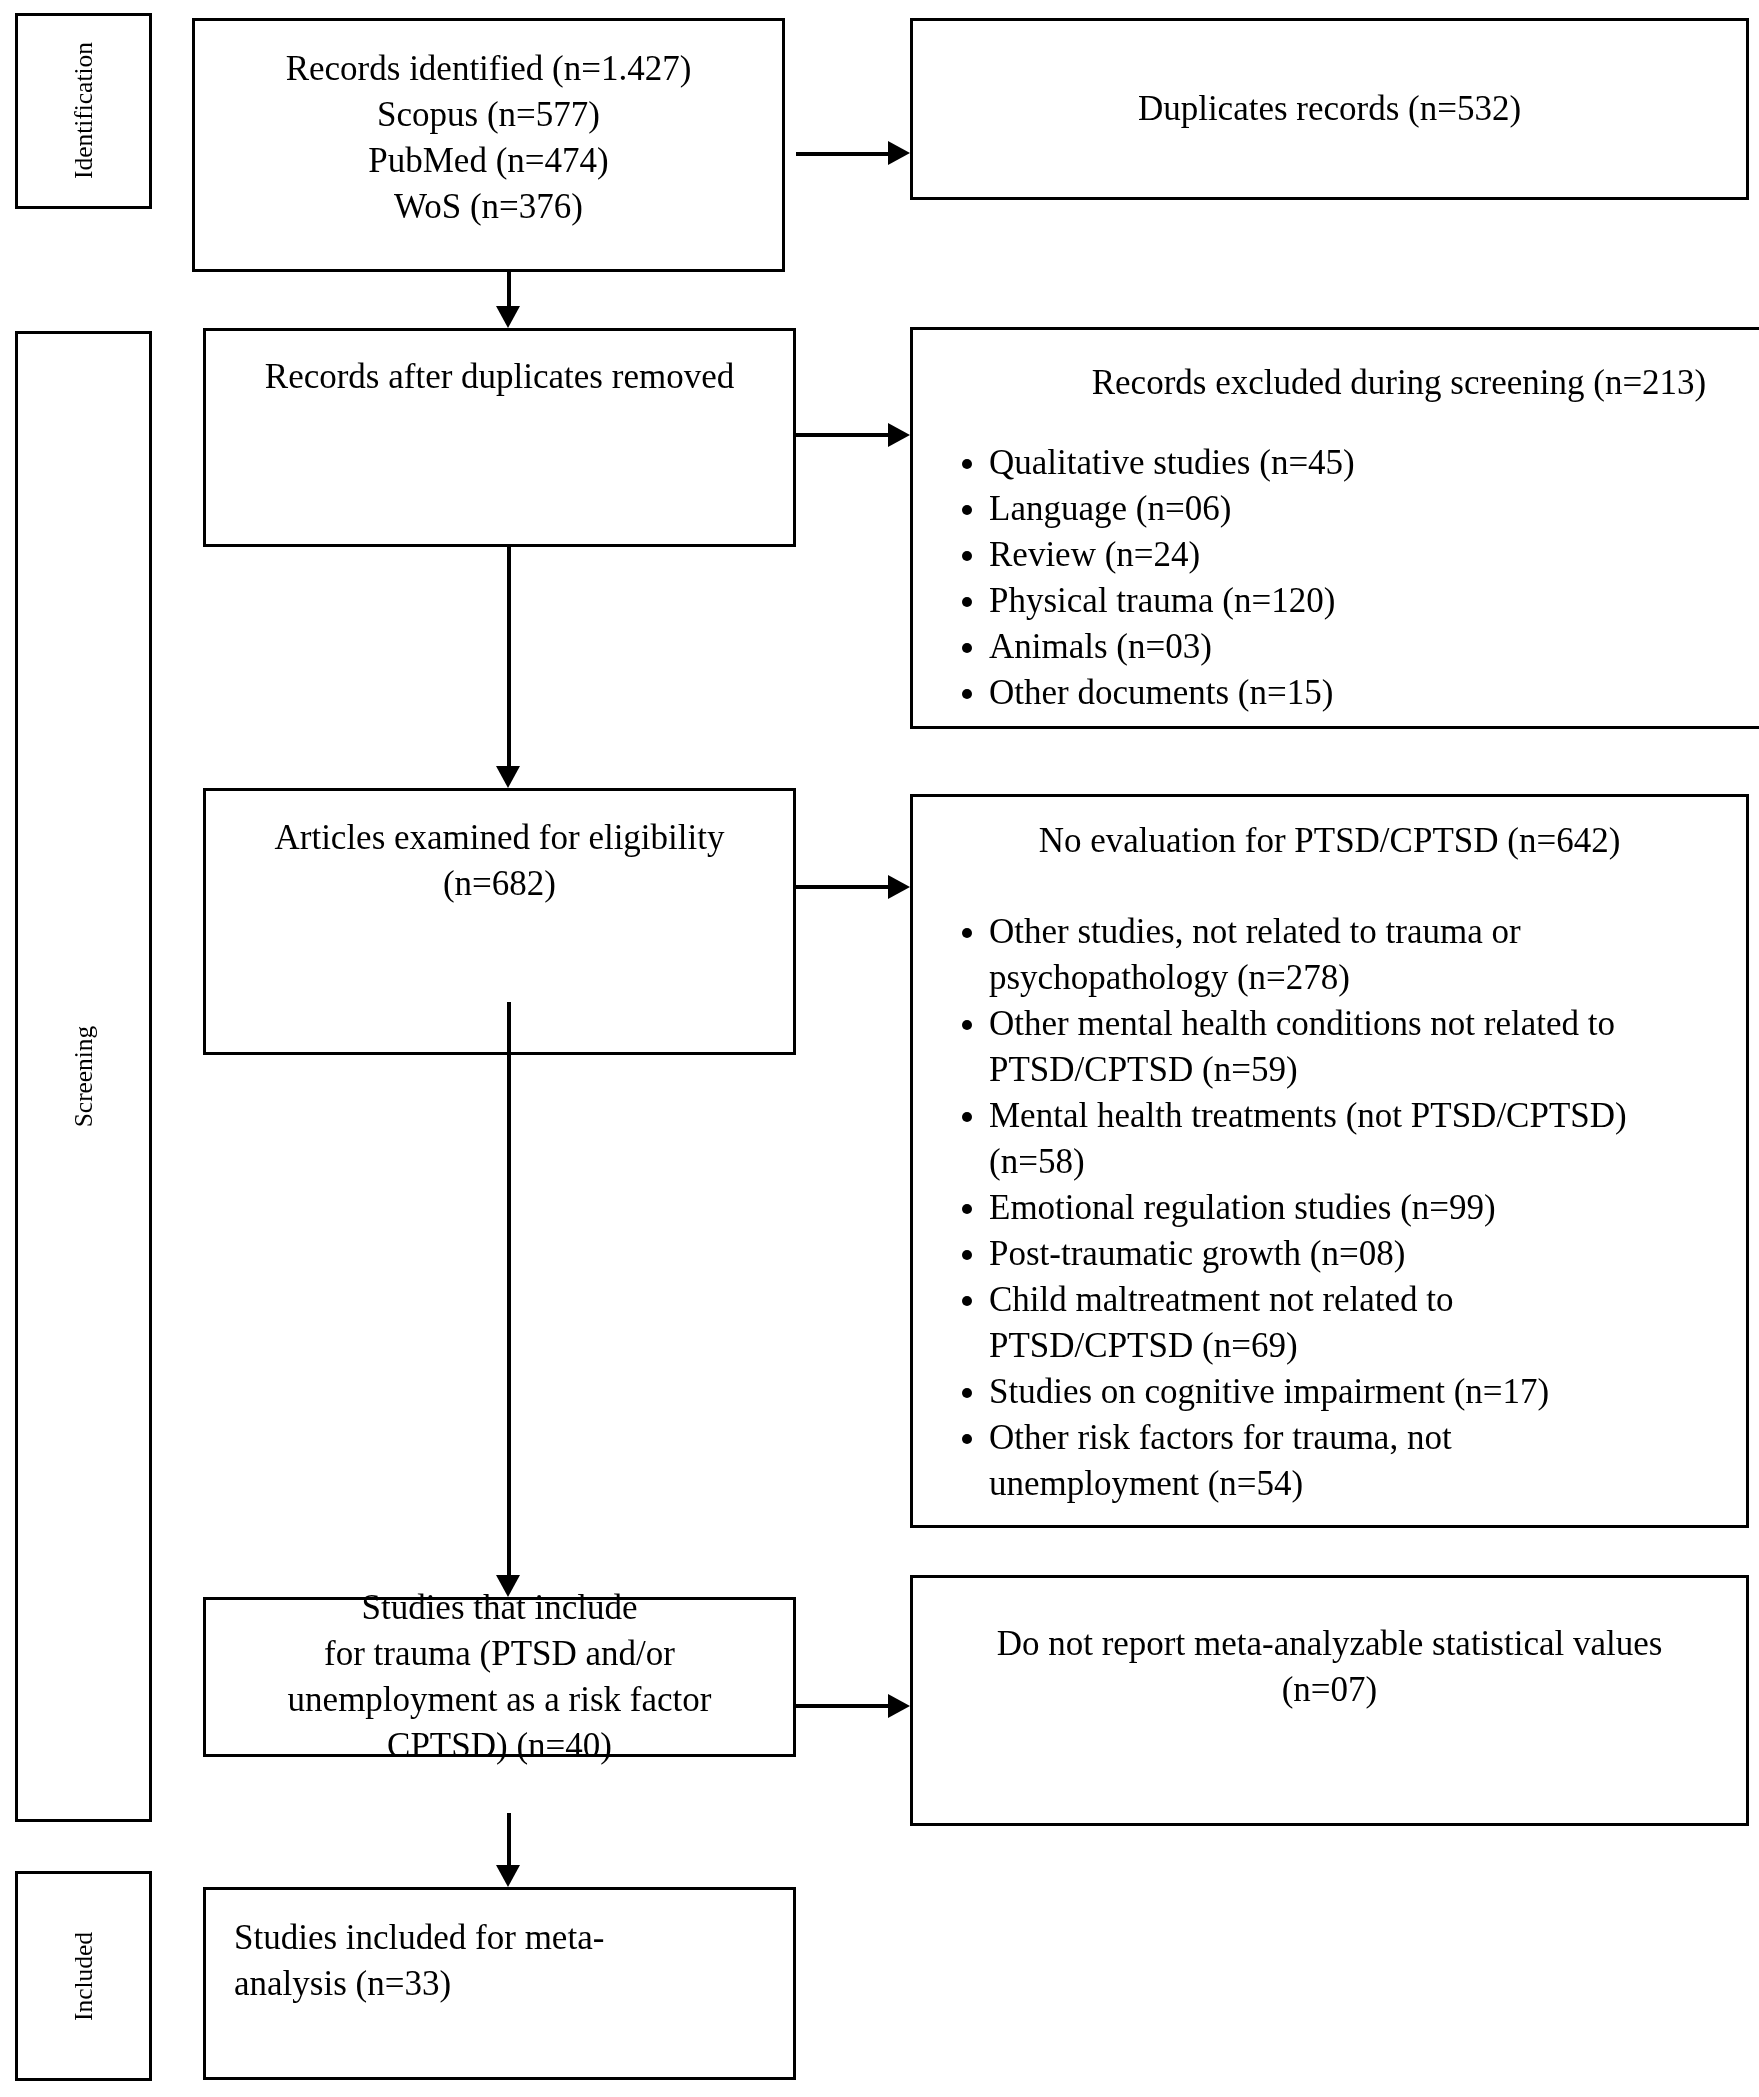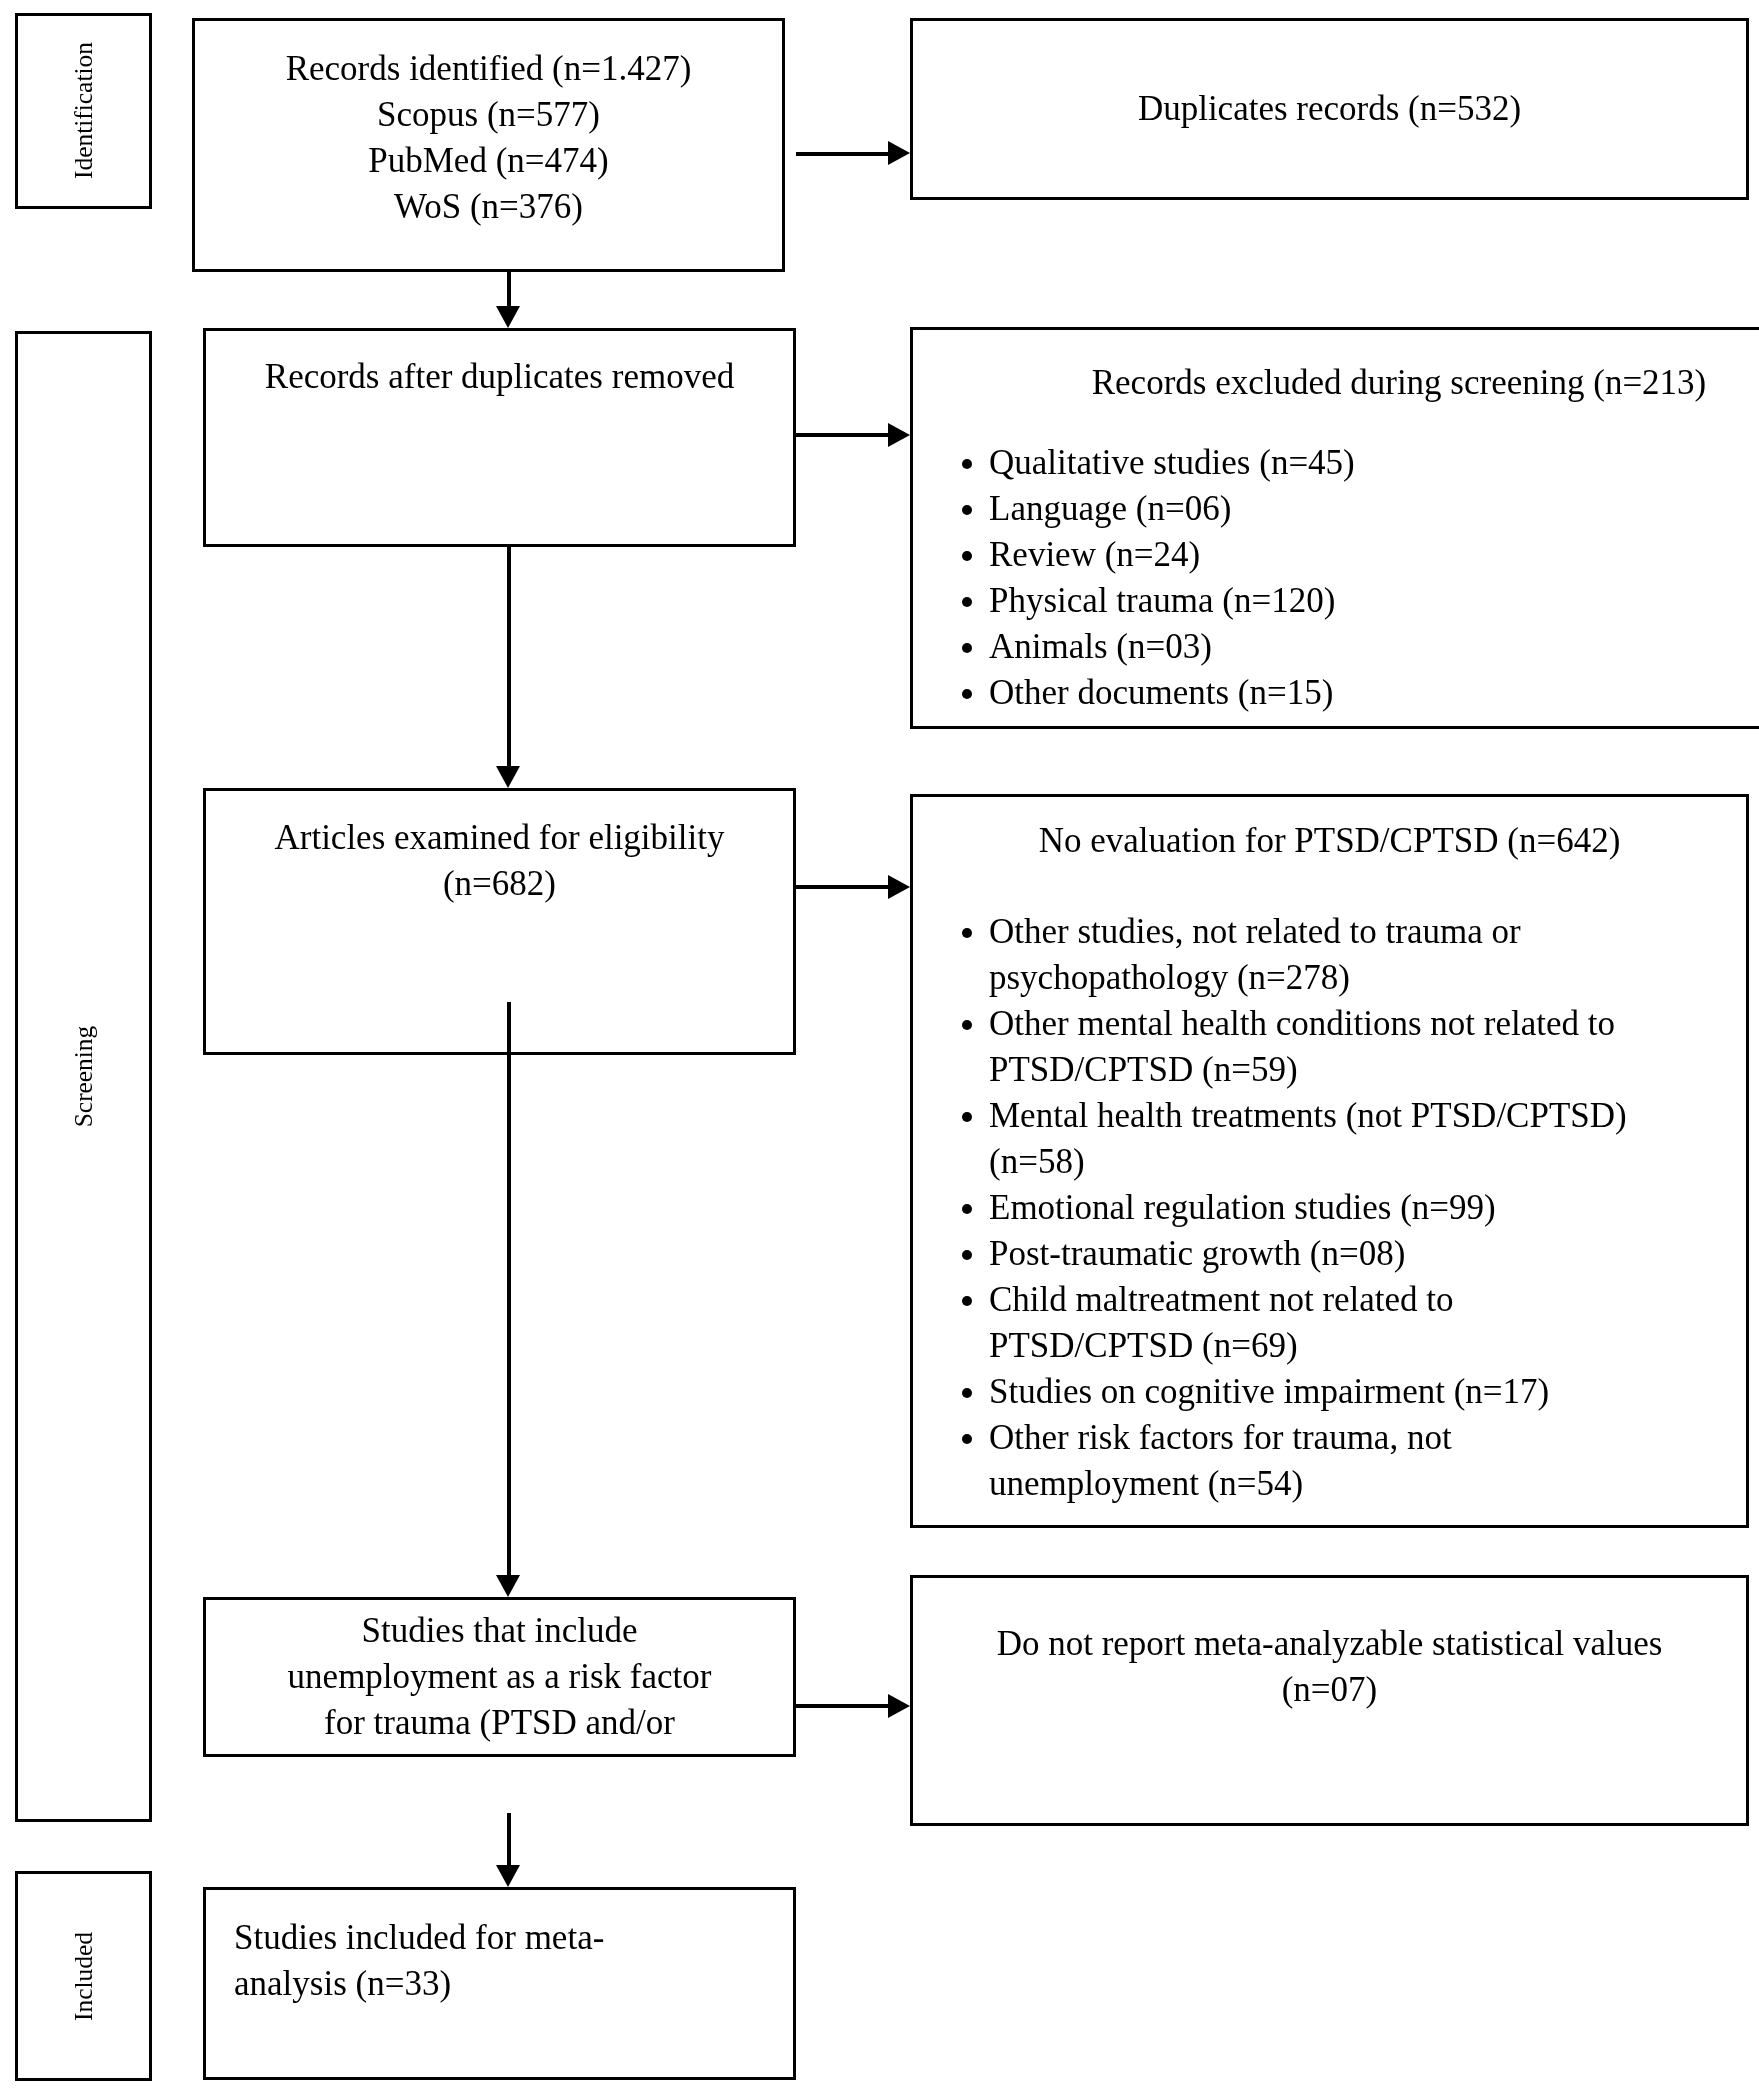--- a/index.html
+++ b/index.html
@@ -87,22 +87,23 @@
     <div class="line">Records after duplicates removed</div>
   </div>
 
   <div class="box flow-box" style="left:203px; top:788px; width:593px; height:267px; padding-top:24.4px;">
     <div class="line">Articles examined for eligibility</div>
     <div class="line">(n=682)</div>
   </div>
 
   <div class="box flow-box fb-center" style="left:203px; top:1597px; width:593px; height:160px;">
     <div class="line">Studies that include</div>
+    <div class="line">for trauma (PTSD and/or</div>
     <div class="line">unemployment as a risk factor</div>
-    <div class="line">for trauma (PTSD and/or</div>
+    <div class="line">CPTSD) (n=40)</div>
   </div>
 
   <div class="box flow-box" style="left:203px; top:1887px; width:593px; height:193px; padding:25.4px 0 0 28px; text-align:left;">
     <div class="line">Studies included for meta-</div>
     <div class="line">analysis (n=33)</div>
   </div>
 
   <div class="box side-box" style="left:910px; top:18px; width:839px; height:182px; display:flex; align-items:center; justify-content:center;">
     <div class="side-title">Duplicates records (n=532)</div>
   </div>

